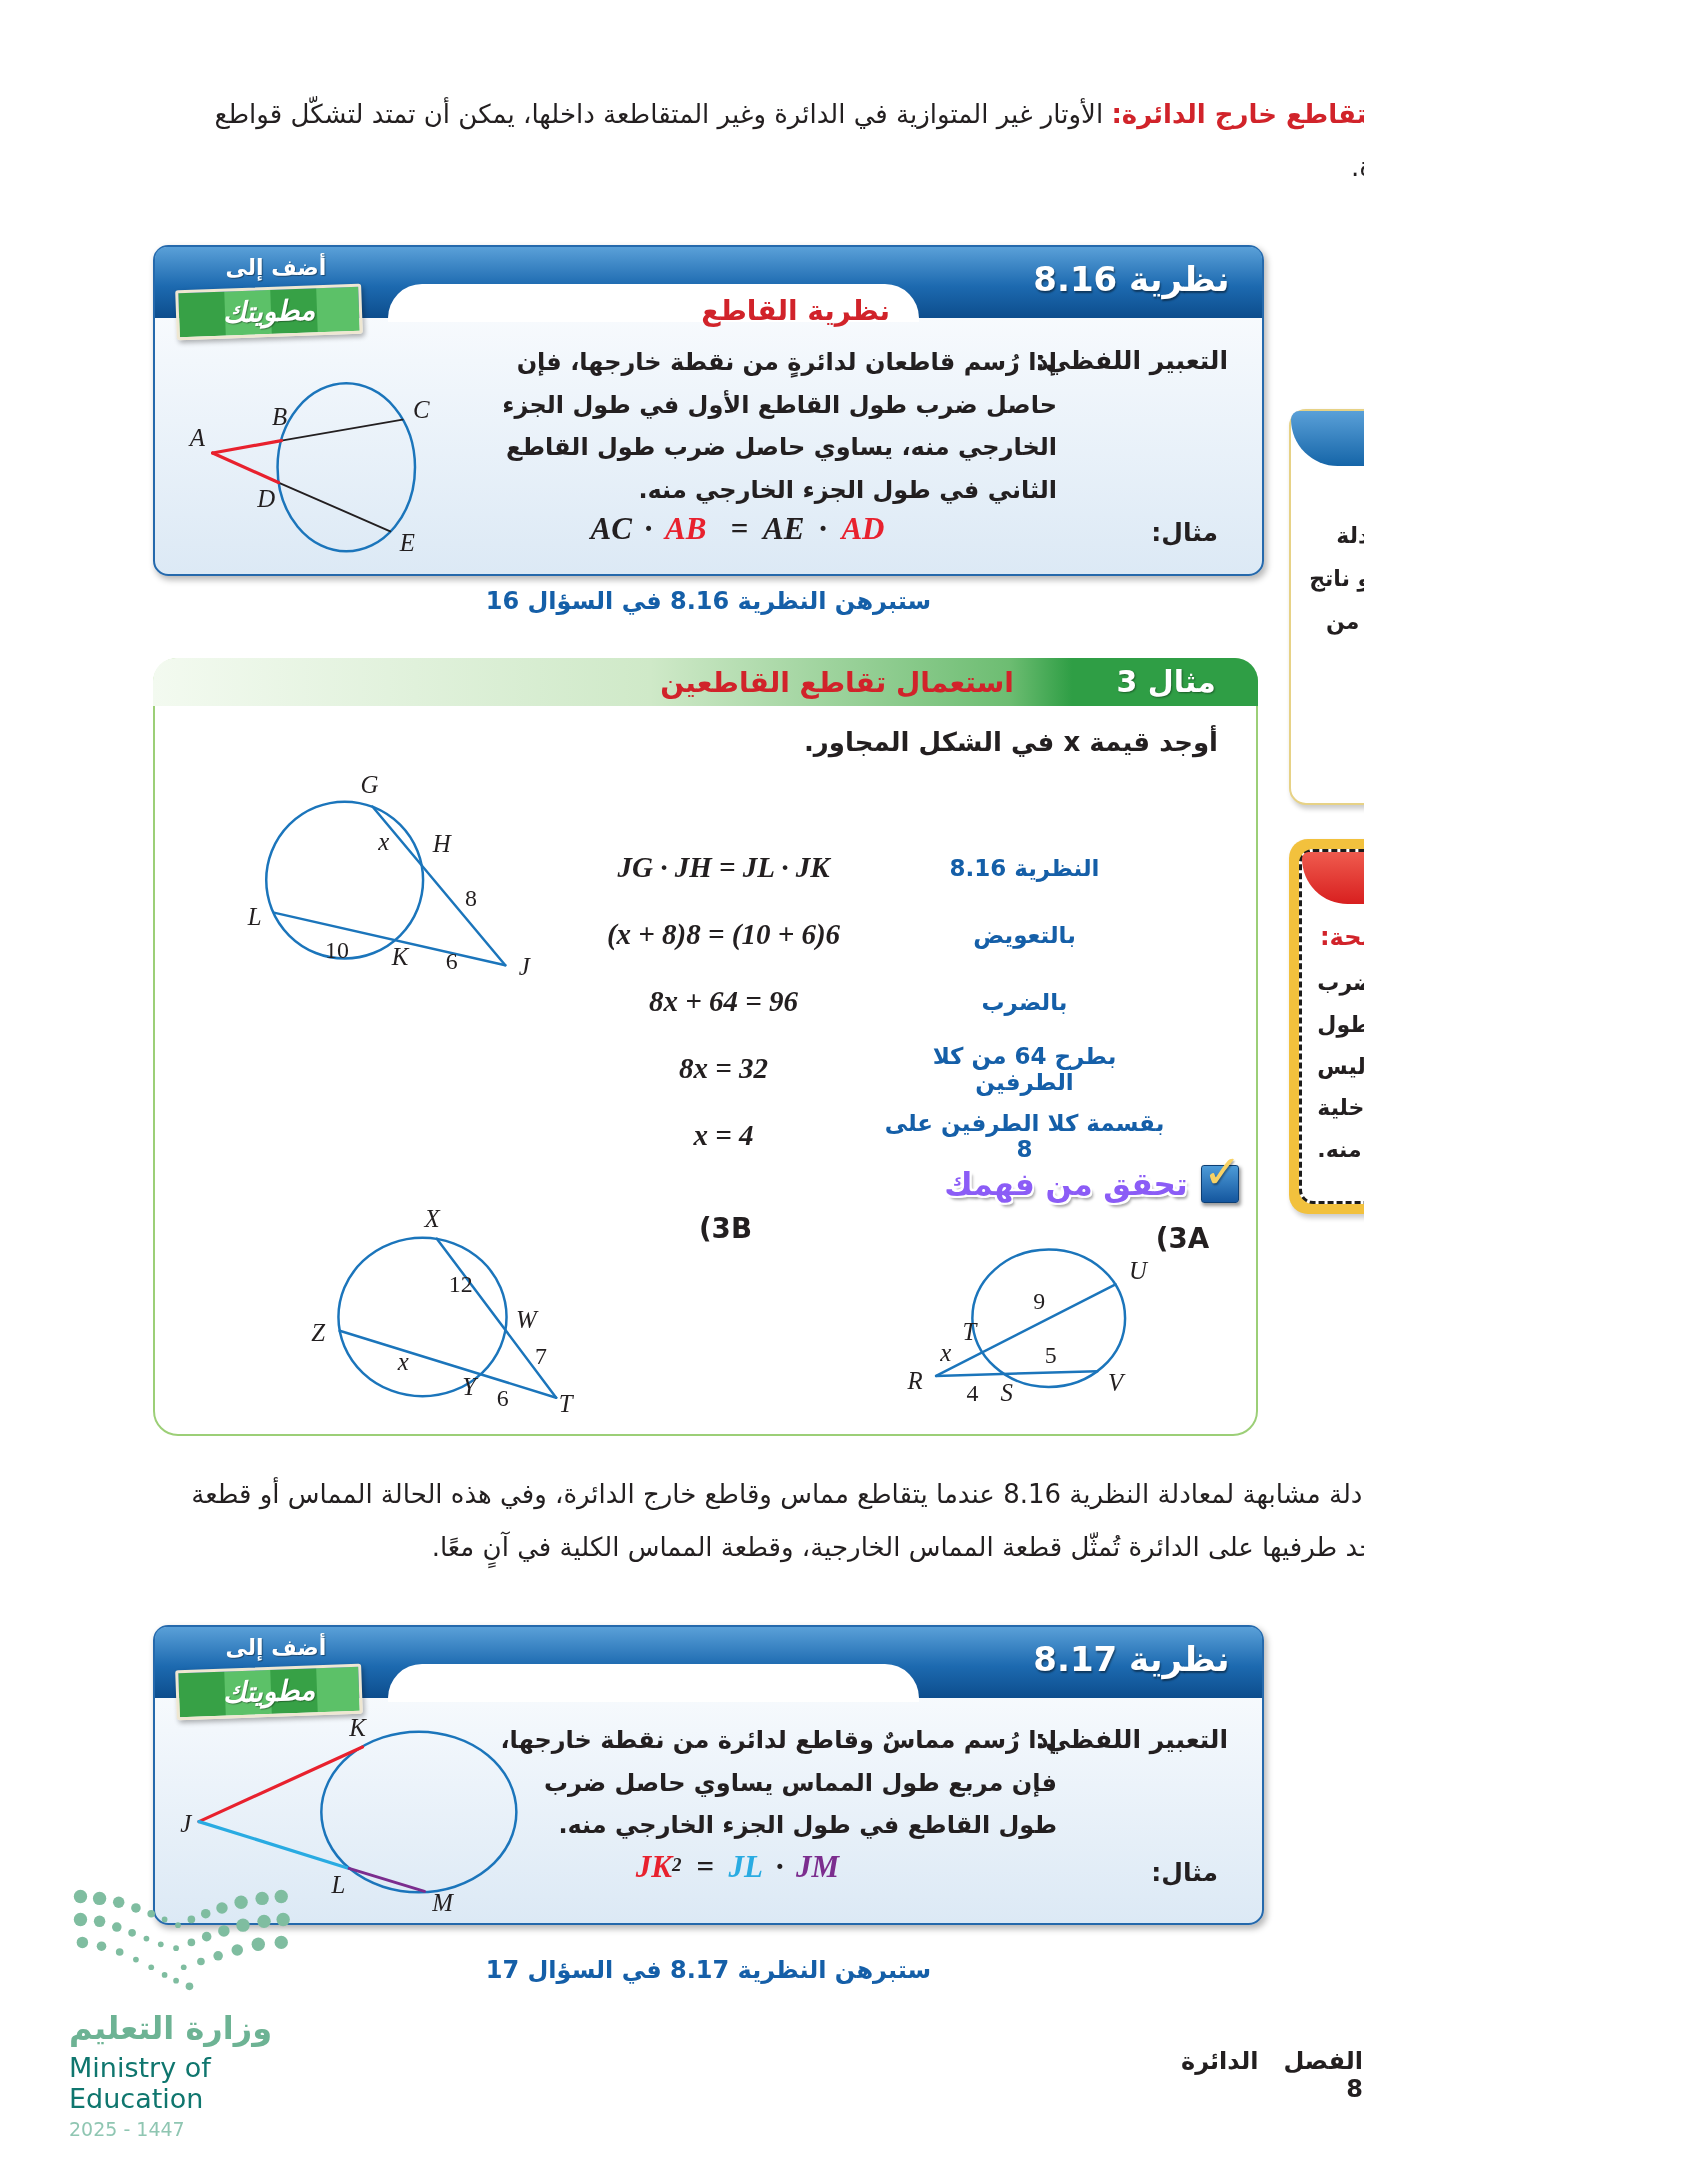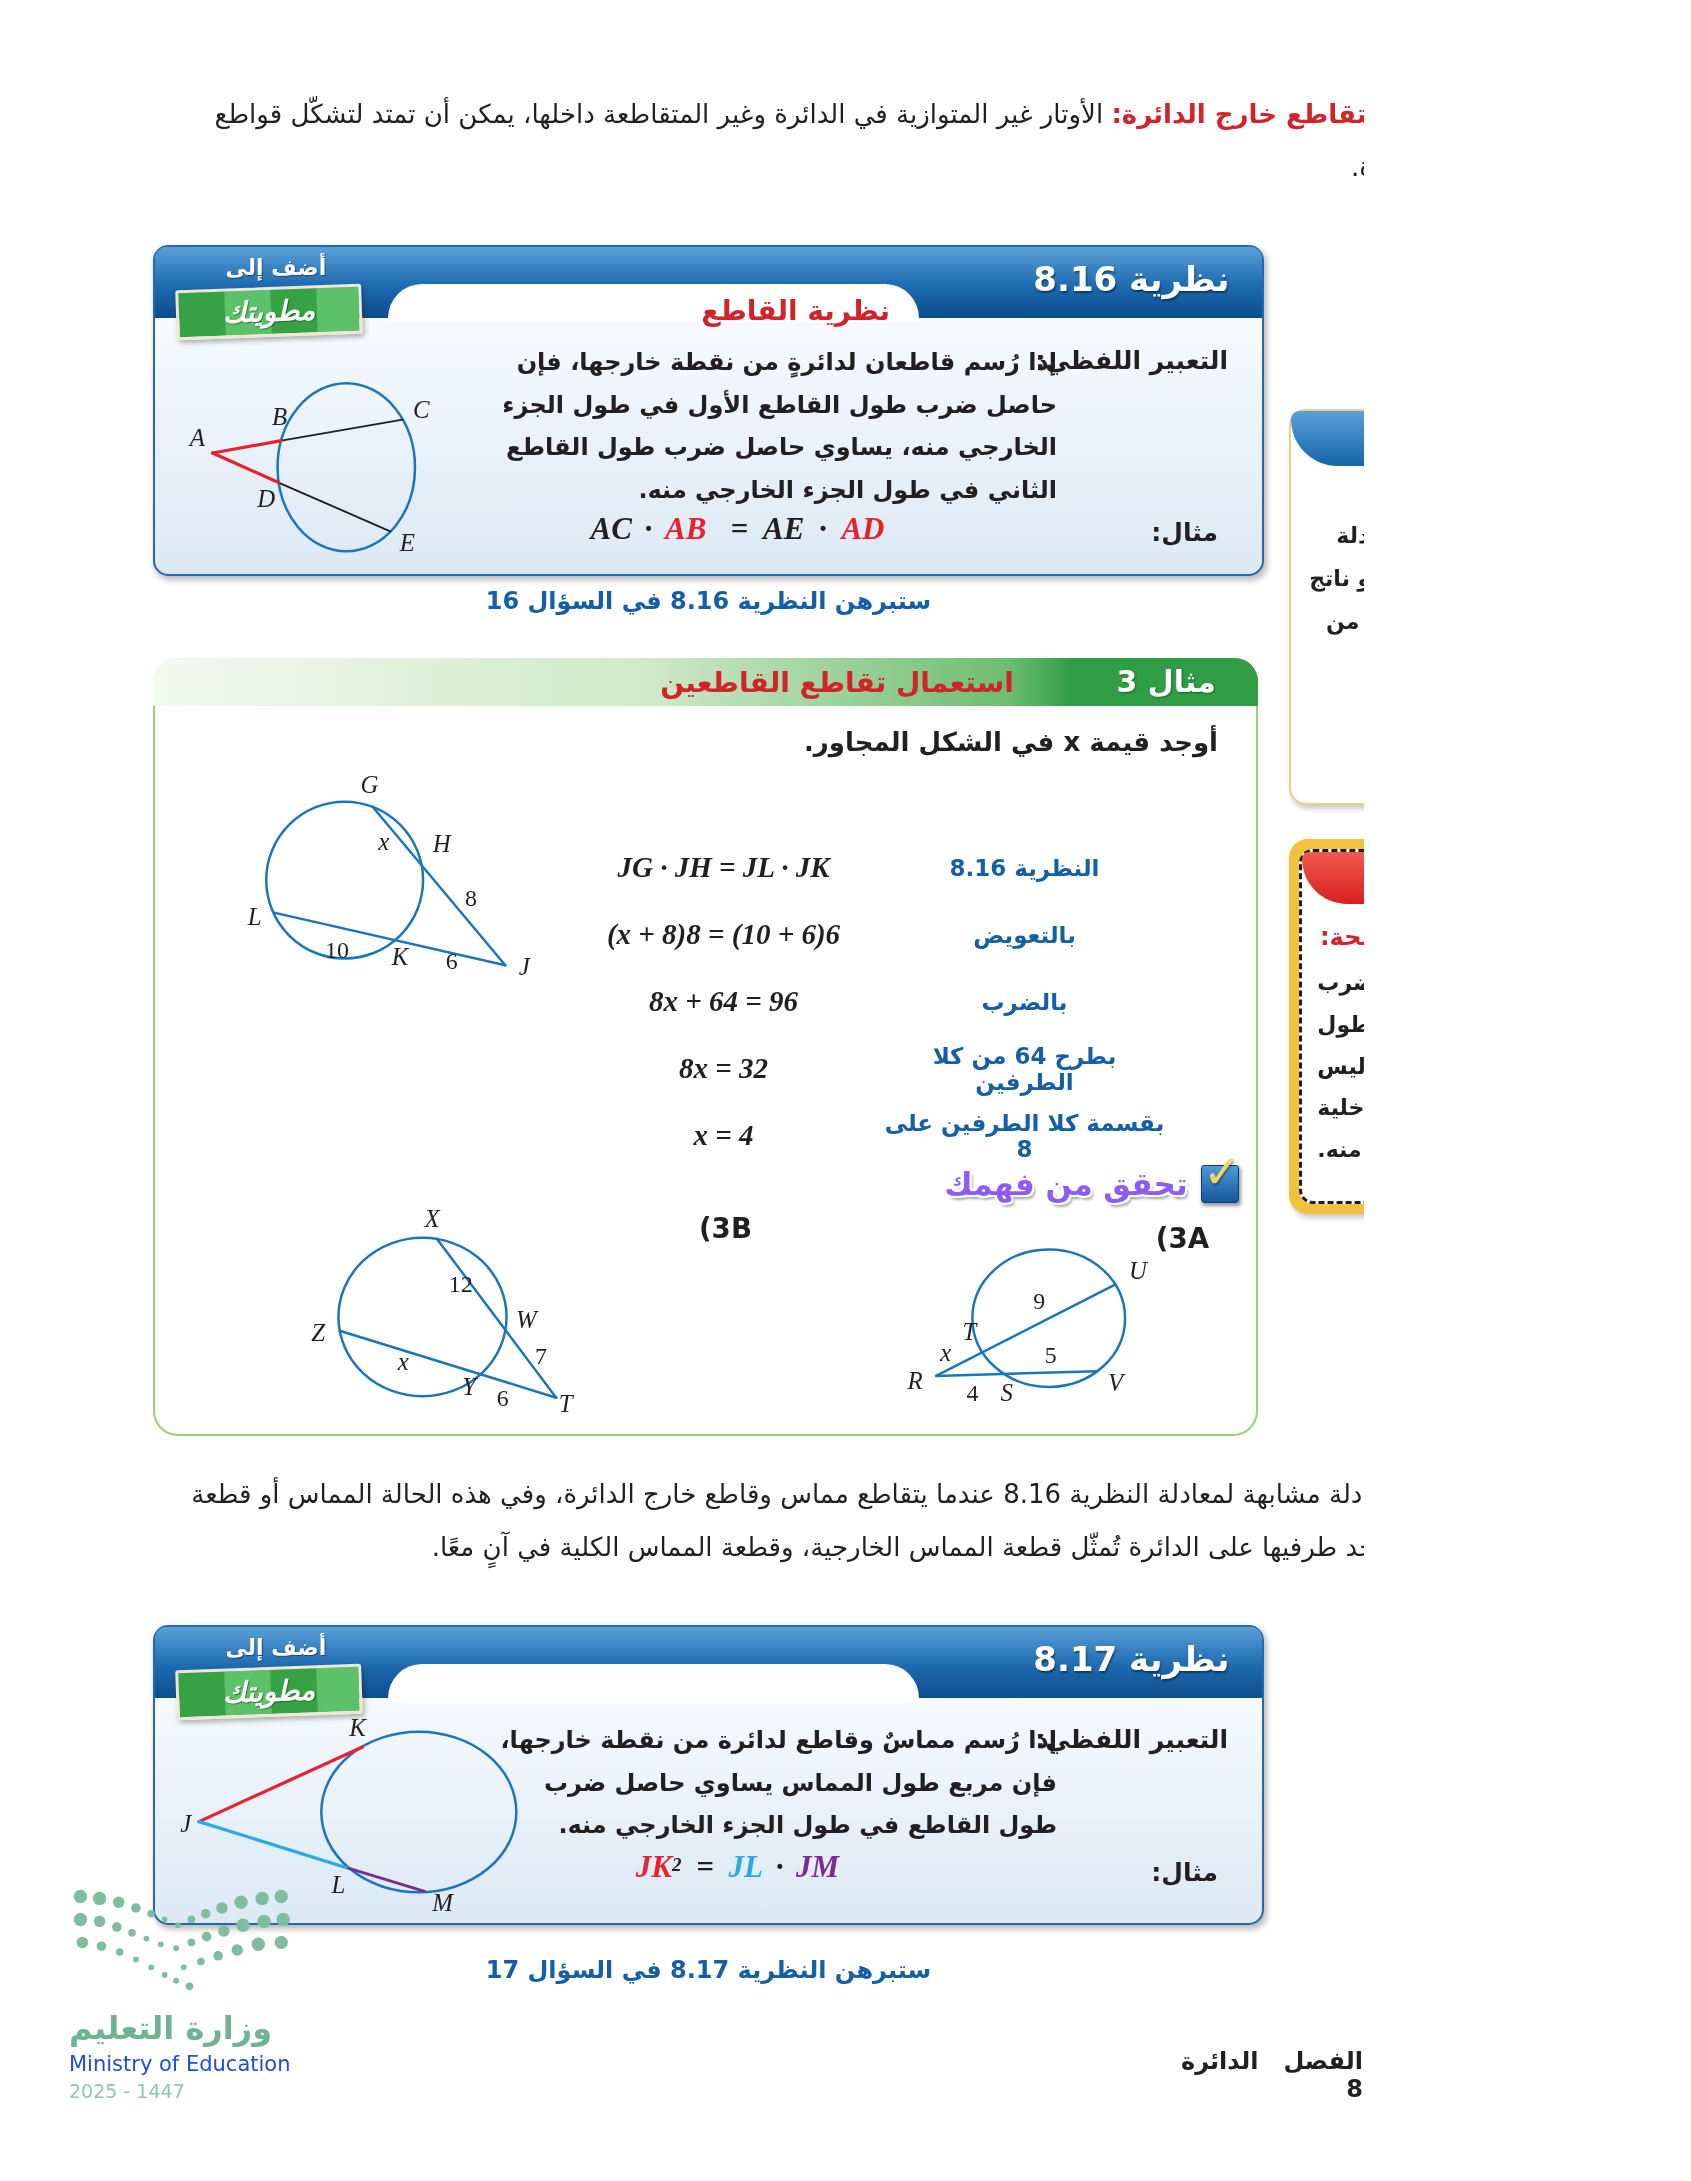--- a/index.html
+++ b/index.html
@@ -97,21 +97,21 @@
   text.num { font-family:"Liberation Serif", serif; font-size:25px; fill:#231f20; }
   text.tag { font-family:"DejaVu Sans", sans-serif; font-weight:bold; font-size:29px; fill:#231f20; }
 
   
   .footer { position:absolute; display:flex; direction:rtl; align-items:baseline; gap:25px; }
   .footer .pg { font-size:36px; font-weight:bold; }
   .footer .ch { font-size:24px; font-weight:bold; direction:rtl; }
   .footer .tt { font-size:24px; font-weight:700; direction:rtl; }
   .logo { position:absolute; }
   .logo-ar { font-size:32px; font-weight:bold; color:#6db394; direction:rtl; text-align:left; margin-top:9.6px; letter-spacing:1px; }
-  .logo-en { font-size:21px; color:#1d4ed8; margin-top:5.7px; font-family:"DejaVu Sans", sans-serif; }
+  .logo-en { font-size:27px; color:#0f766e; margin-top:5.7px; font-family:"DejaVu Sans", sans-serif; }
   .logo-yr { font-size:19px; color:#8fc6b2; margin-top:3.8px; }
   .print-mark { position:absolute; width:1.9px; background:#9aa0a6; }
 </style>
 </head>
 <body>
 
 <div class="page">
 
   <div class="rtl para" style="position:absolute; left:158px; top:88px; width:1413px;">
     <span class="lead">قطع مستقيمة تتقاطع خارج الدائرة:</span>

